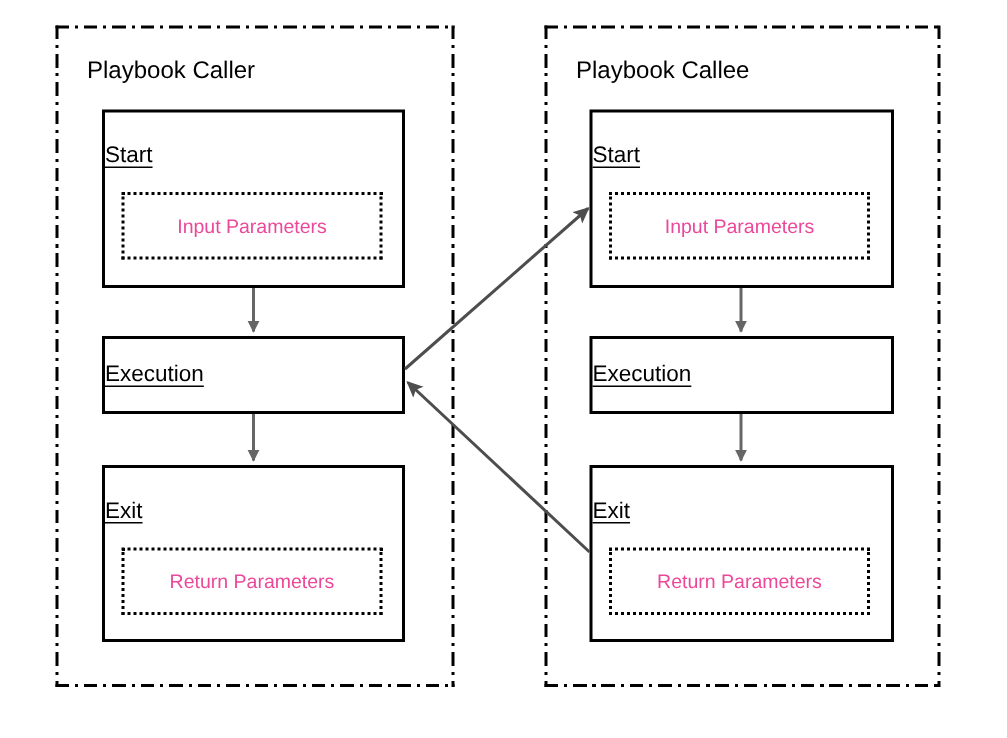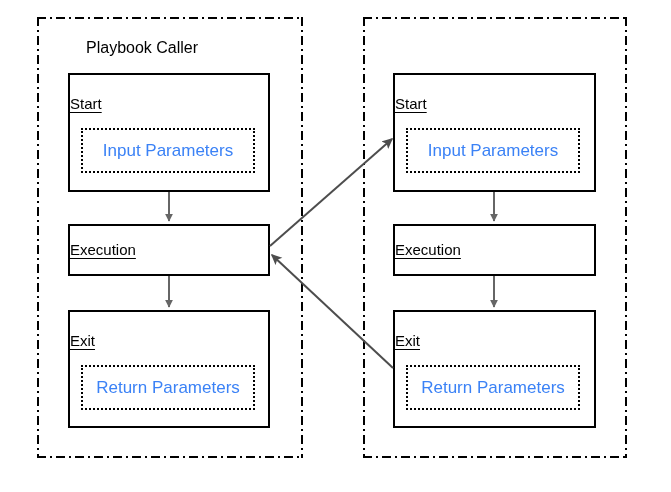--- a/index.html
+++ b/index.html
@@ -59,56 +59,57 @@
     text-decoration: underline;
     text-underline-offset: 3px;
   }
   .param-box {
     position: absolute;
     border: 2px dotted #000000;
     box-sizing: border-box;
     display: flex;
     align-items: center;
     justify-content: center;
-    font-size: 17px;
-    color: #3b82f6;
+    font-size: 13px;
+    color: #ec4899;
     background: #ffffff;
   }
   svg.overlay {
     position: absolute;
     left: 0;
     top: 0;
     width: 671px;
     height: 492px;
     pointer-events: none;
   }
 </style>
 </head>
 <body>
 
 <div id="canvas">
 
   <div class="pool" style="left:37px; top:17px; width:266px; height:441px;"></div>
-  <div class="pool-title" style="left:58px; top:38px;margin-left:28px;">Playbook Caller</div>
+  <div class="pool-title" style="left:58px; top:38px;">Playbook Caller</div>
 
   <div class="node" style="left:68px; top:73px; width:202px; height:119px;">
     <div class="node-title" style="top:20px;">Start</div>
     <div class="param-box" style="left:11px; top:53px; width:174px; height:45px;">Input Parameters</div>
   </div>
 
   <div class="node" style="left:68px; top:224px; width:202px; height:52px;">
     <div class="node-title" style="top:15px;">Execution</div>
   </div>
 
   <div class="node" style="left:68px; top:310px; width:202px; height:118px;">
     <div class="node-title" style="top:20px;">Exit</div>
     <div class="param-box" style="left:11px; top:53px; width:174px; height:45px;">Return Parameters</div>
   </div>
 
   <div class="pool" style="left:363px; top:17px; width:264px; height:441px;"></div>
+  <div class="pool-title" style="left:384px; top:38px;">Playbook Callee</div>
 
   <div class="node" style="left:393px; top:73px; width:203px; height:119px;">
     <div class="node-title" style="top:20px;">Start</div>
     <div class="param-box" style="left:11px; top:53px; width:174px; height:45px;">Input Parameters</div>
   </div>
 
   <div class="node" style="left:393px; top:224px; width:203px; height:52px;">
     <div class="node-title" style="top:15px;">Execution</div>
   </div>
 

